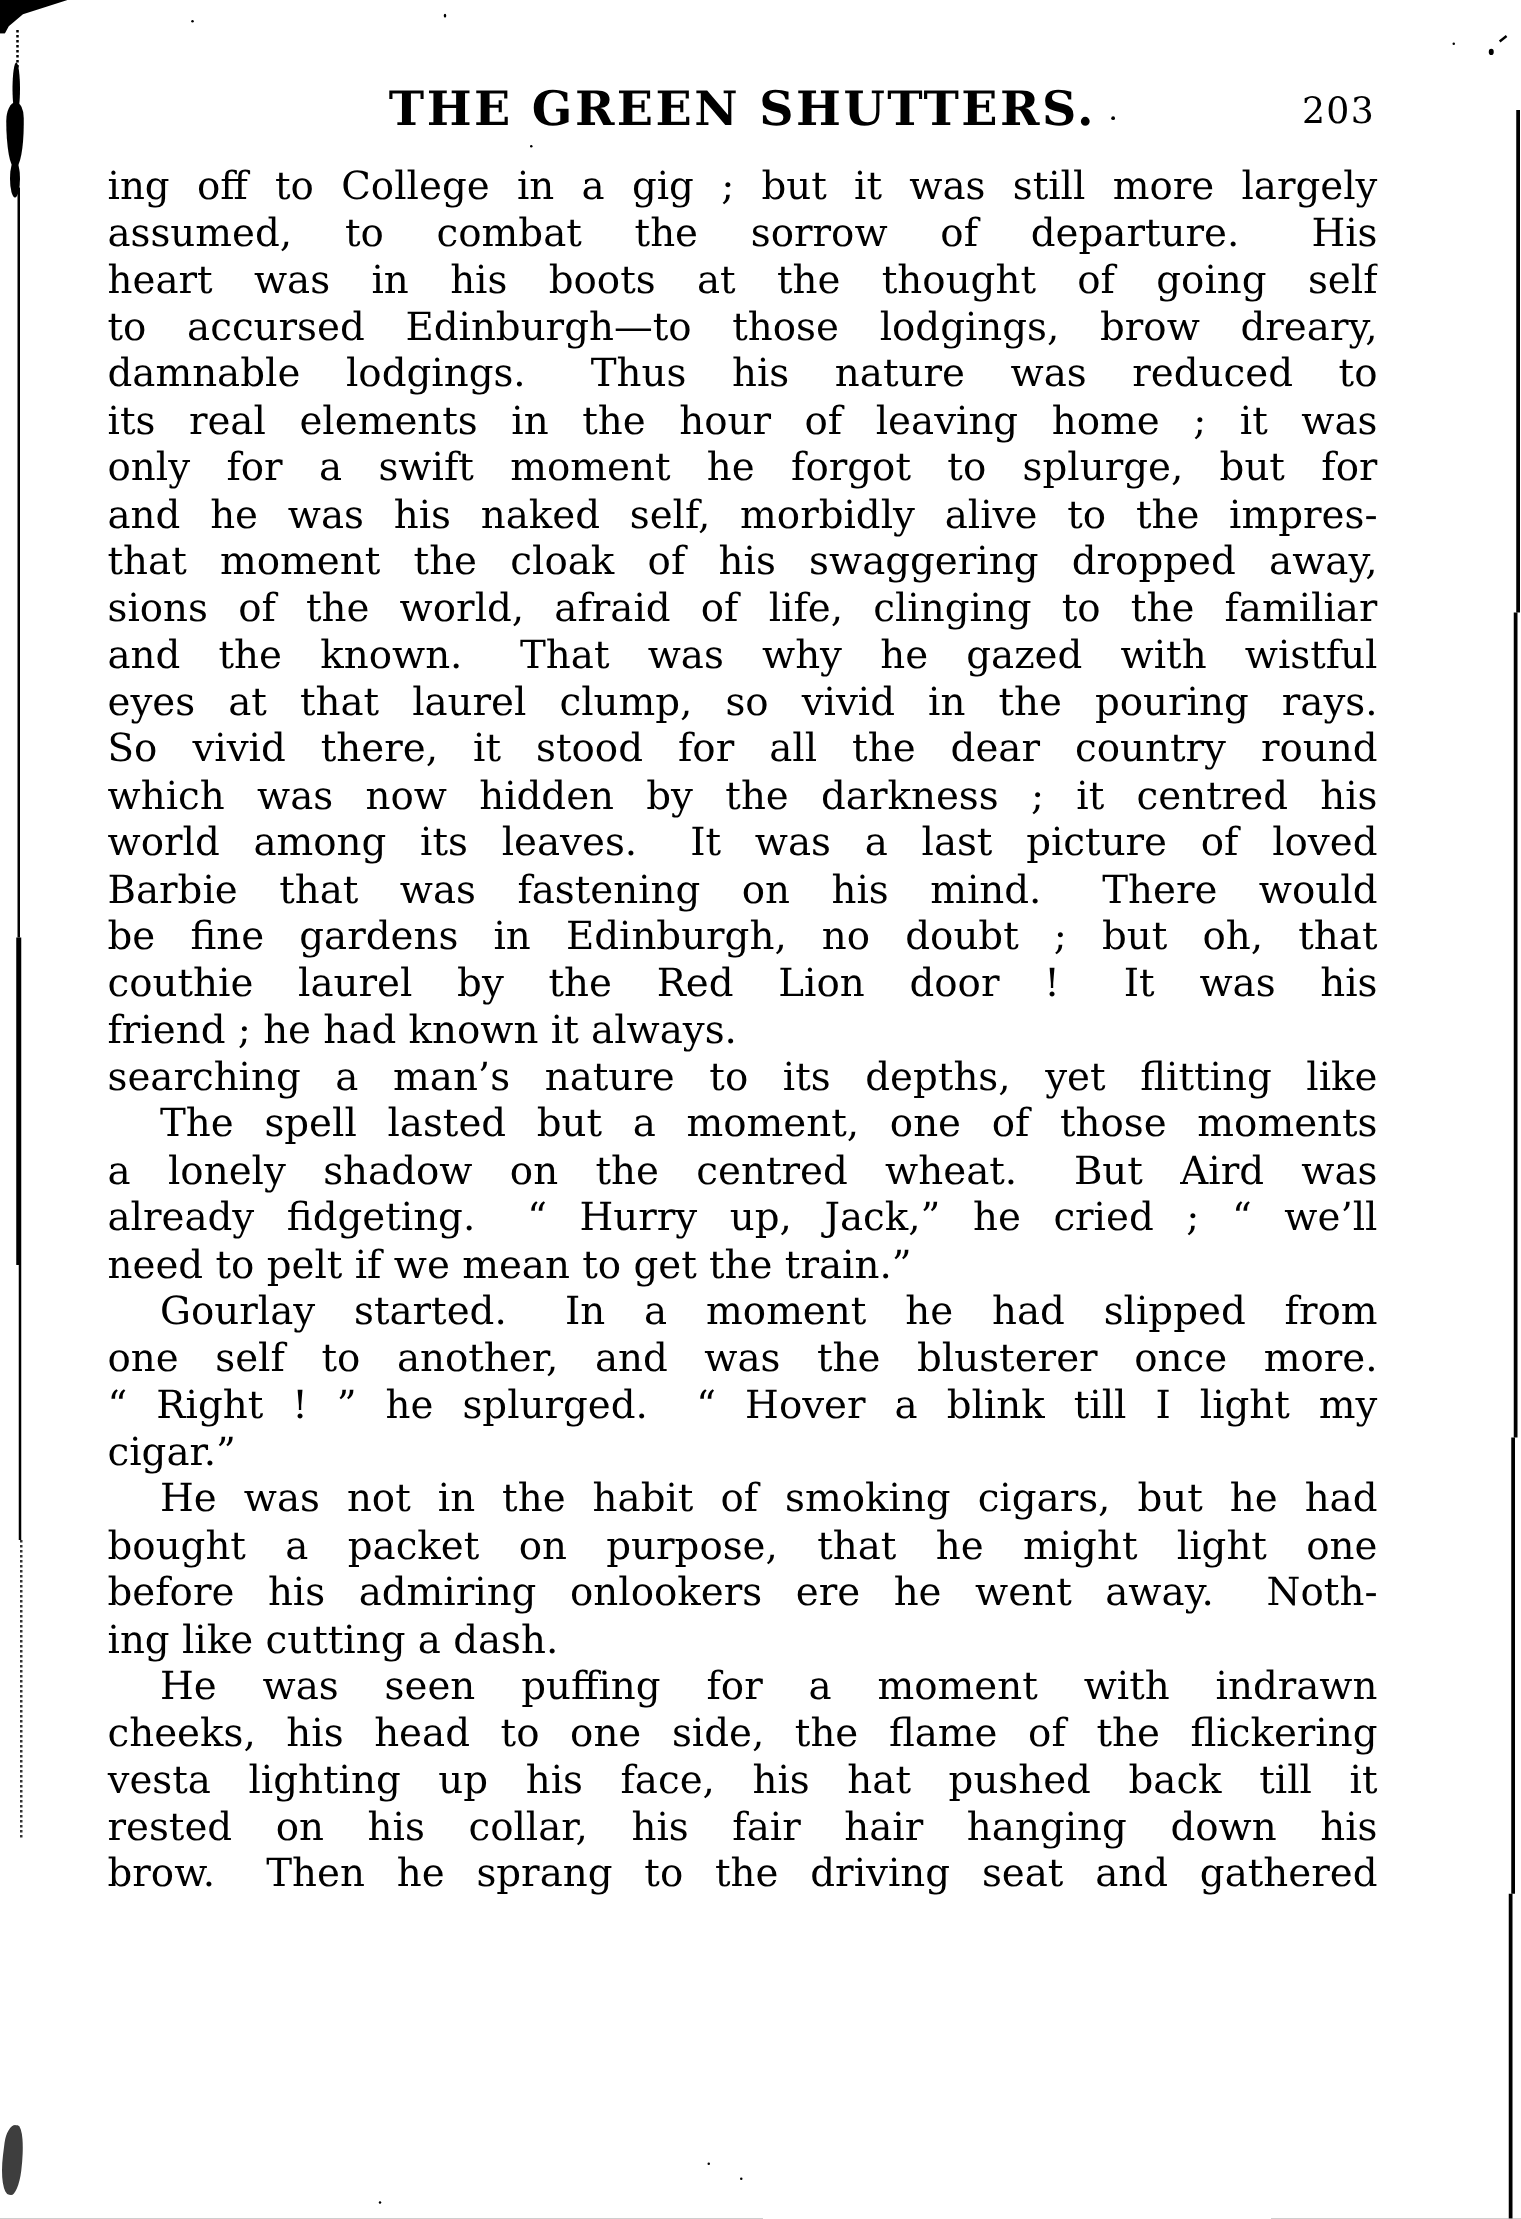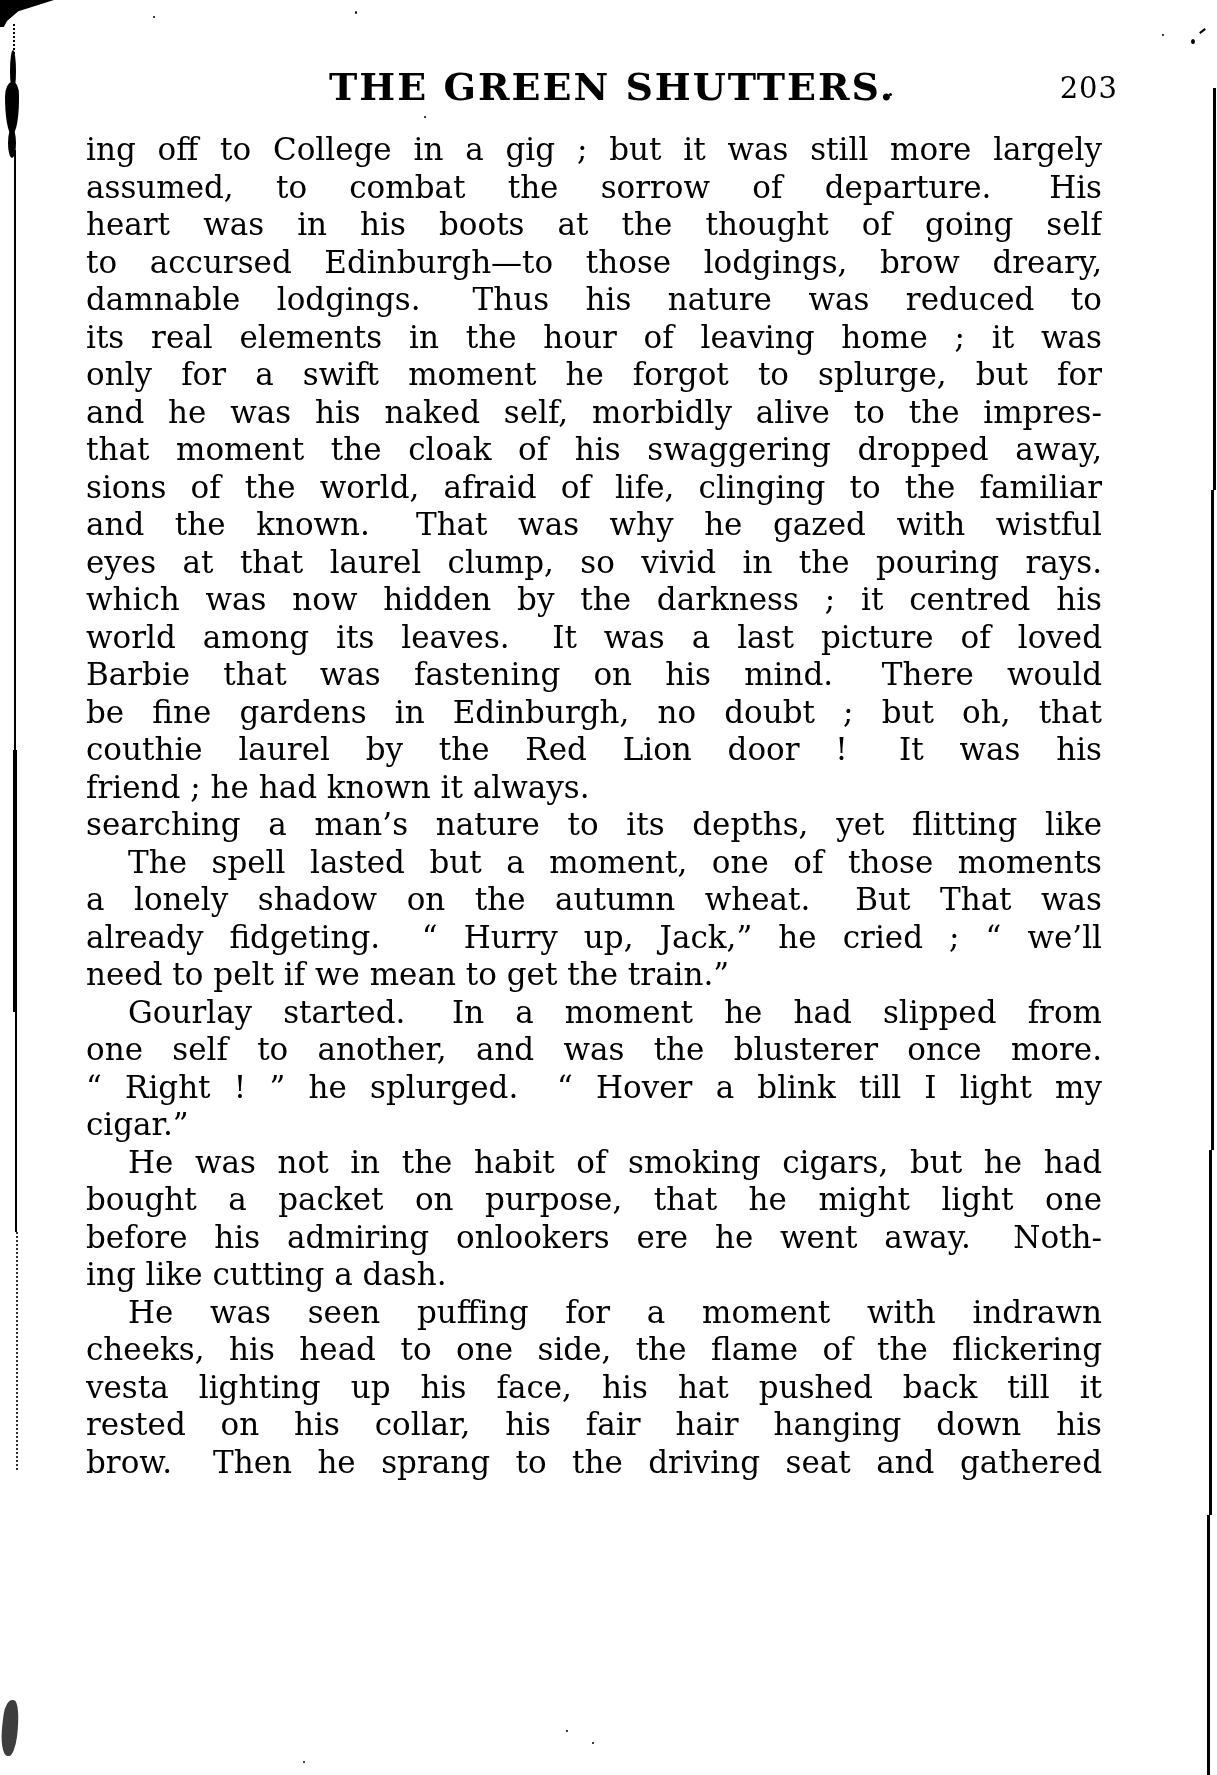--- a/index.html
+++ b/index.html
@@ -6,21 +6,21 @@
   .page{
     position:relative;
     width:1217px;height:1775px;
     background:#ffffff;
     overflow:hidden;
     font-family:"DejaVu Serif", serif;
     color:#000;
   }
   
   .header{
-    position:absolute;left:104px;top:62px;width:1016px;height:50px;
+    position:absolute;left:86px;top:62px;width:1016px;height:50px;
     font-weight:bold;
   }
   .running-title{
     display:block;text-align:center;
     font-size:38px;letter-spacing:2px;line-height:50px;
     font-weight:bold;
   }
   .page-number{
     position:absolute;right:2px;top:0;
     font-size:29px;line-height:52px;font-weight:normal;
@@ -95,31 +95,32 @@
         <div class="line">heart was in his boots at the thought of going self</div>
         <div class="line">to accursed Edinburgh—to those lodgings, brow dreary,</div>
         <div class="line">damnable lodgings.  Thus his nature was reduced to</div>
         <div class="line">its real elements in the hour of leaving home ; it was</div>
         <div class="line">only for a swift moment he forgot to splurge, but for</div>
         <div class="line">and he was his naked self, morbidly alive to the impres-</div>
         <div class="line">that moment the cloak of his swaggering dropped away,</div>
         <div class="line">sions of the world, afraid of life, clinging to the familiar</div>
         <div class="line">and the known.  That was why he gazed with wistful</div>
         <div class="line">eyes at that laurel clump, so vivid in the pouring rays.</div>
+        <div class="line">So vivid there, it stood for all the dear country round</div>
         <div class="line">which was now hidden by the darkness ; it centred his</div>
         <div class="line">world among its leaves.  It was a last picture of loved</div>
         <div class="line">Barbie that was fastening on his mind.  There would</div>
         <div class="line">be fine gardens in Edinburgh, no doubt ; but oh, that</div>
         <div class="line">couthie laurel by the Red Lion door !  It was his</div>
         <div class="line flush">friend ; he had known it always.</div>
       </div>
       <div class="para">
         <div class="line">searching a man’s nature to its depths, yet flitting like</div>
         <div class="line first-indent">The spell lasted but a moment, one of those moments</div>
-        <div class="line">a lonely shadow on the autumn wheat.  But That was</div>
+        <div class="line">a lonely shadow on the centred wheat.  But Aird was</div>
         <div class="line">already fidgeting.  “ Hurry up, Jack,” he cried ; “ we’ll</div>
         <div class="line flush">need to pelt if we mean to get the train.”</div>
       </div>
       <div class="para">
         <div class="line first-indent">Gourlay started.  In a moment he had slipped from</div>
         <div class="line">one self to another, and was the blusterer once more.</div>
         <div class="line">“ Right ! ” he splurged.  “ Hover a blink till I light my</div>
         <div class="line flush">cigar.”</div>
       </div>
       <div class="para">

